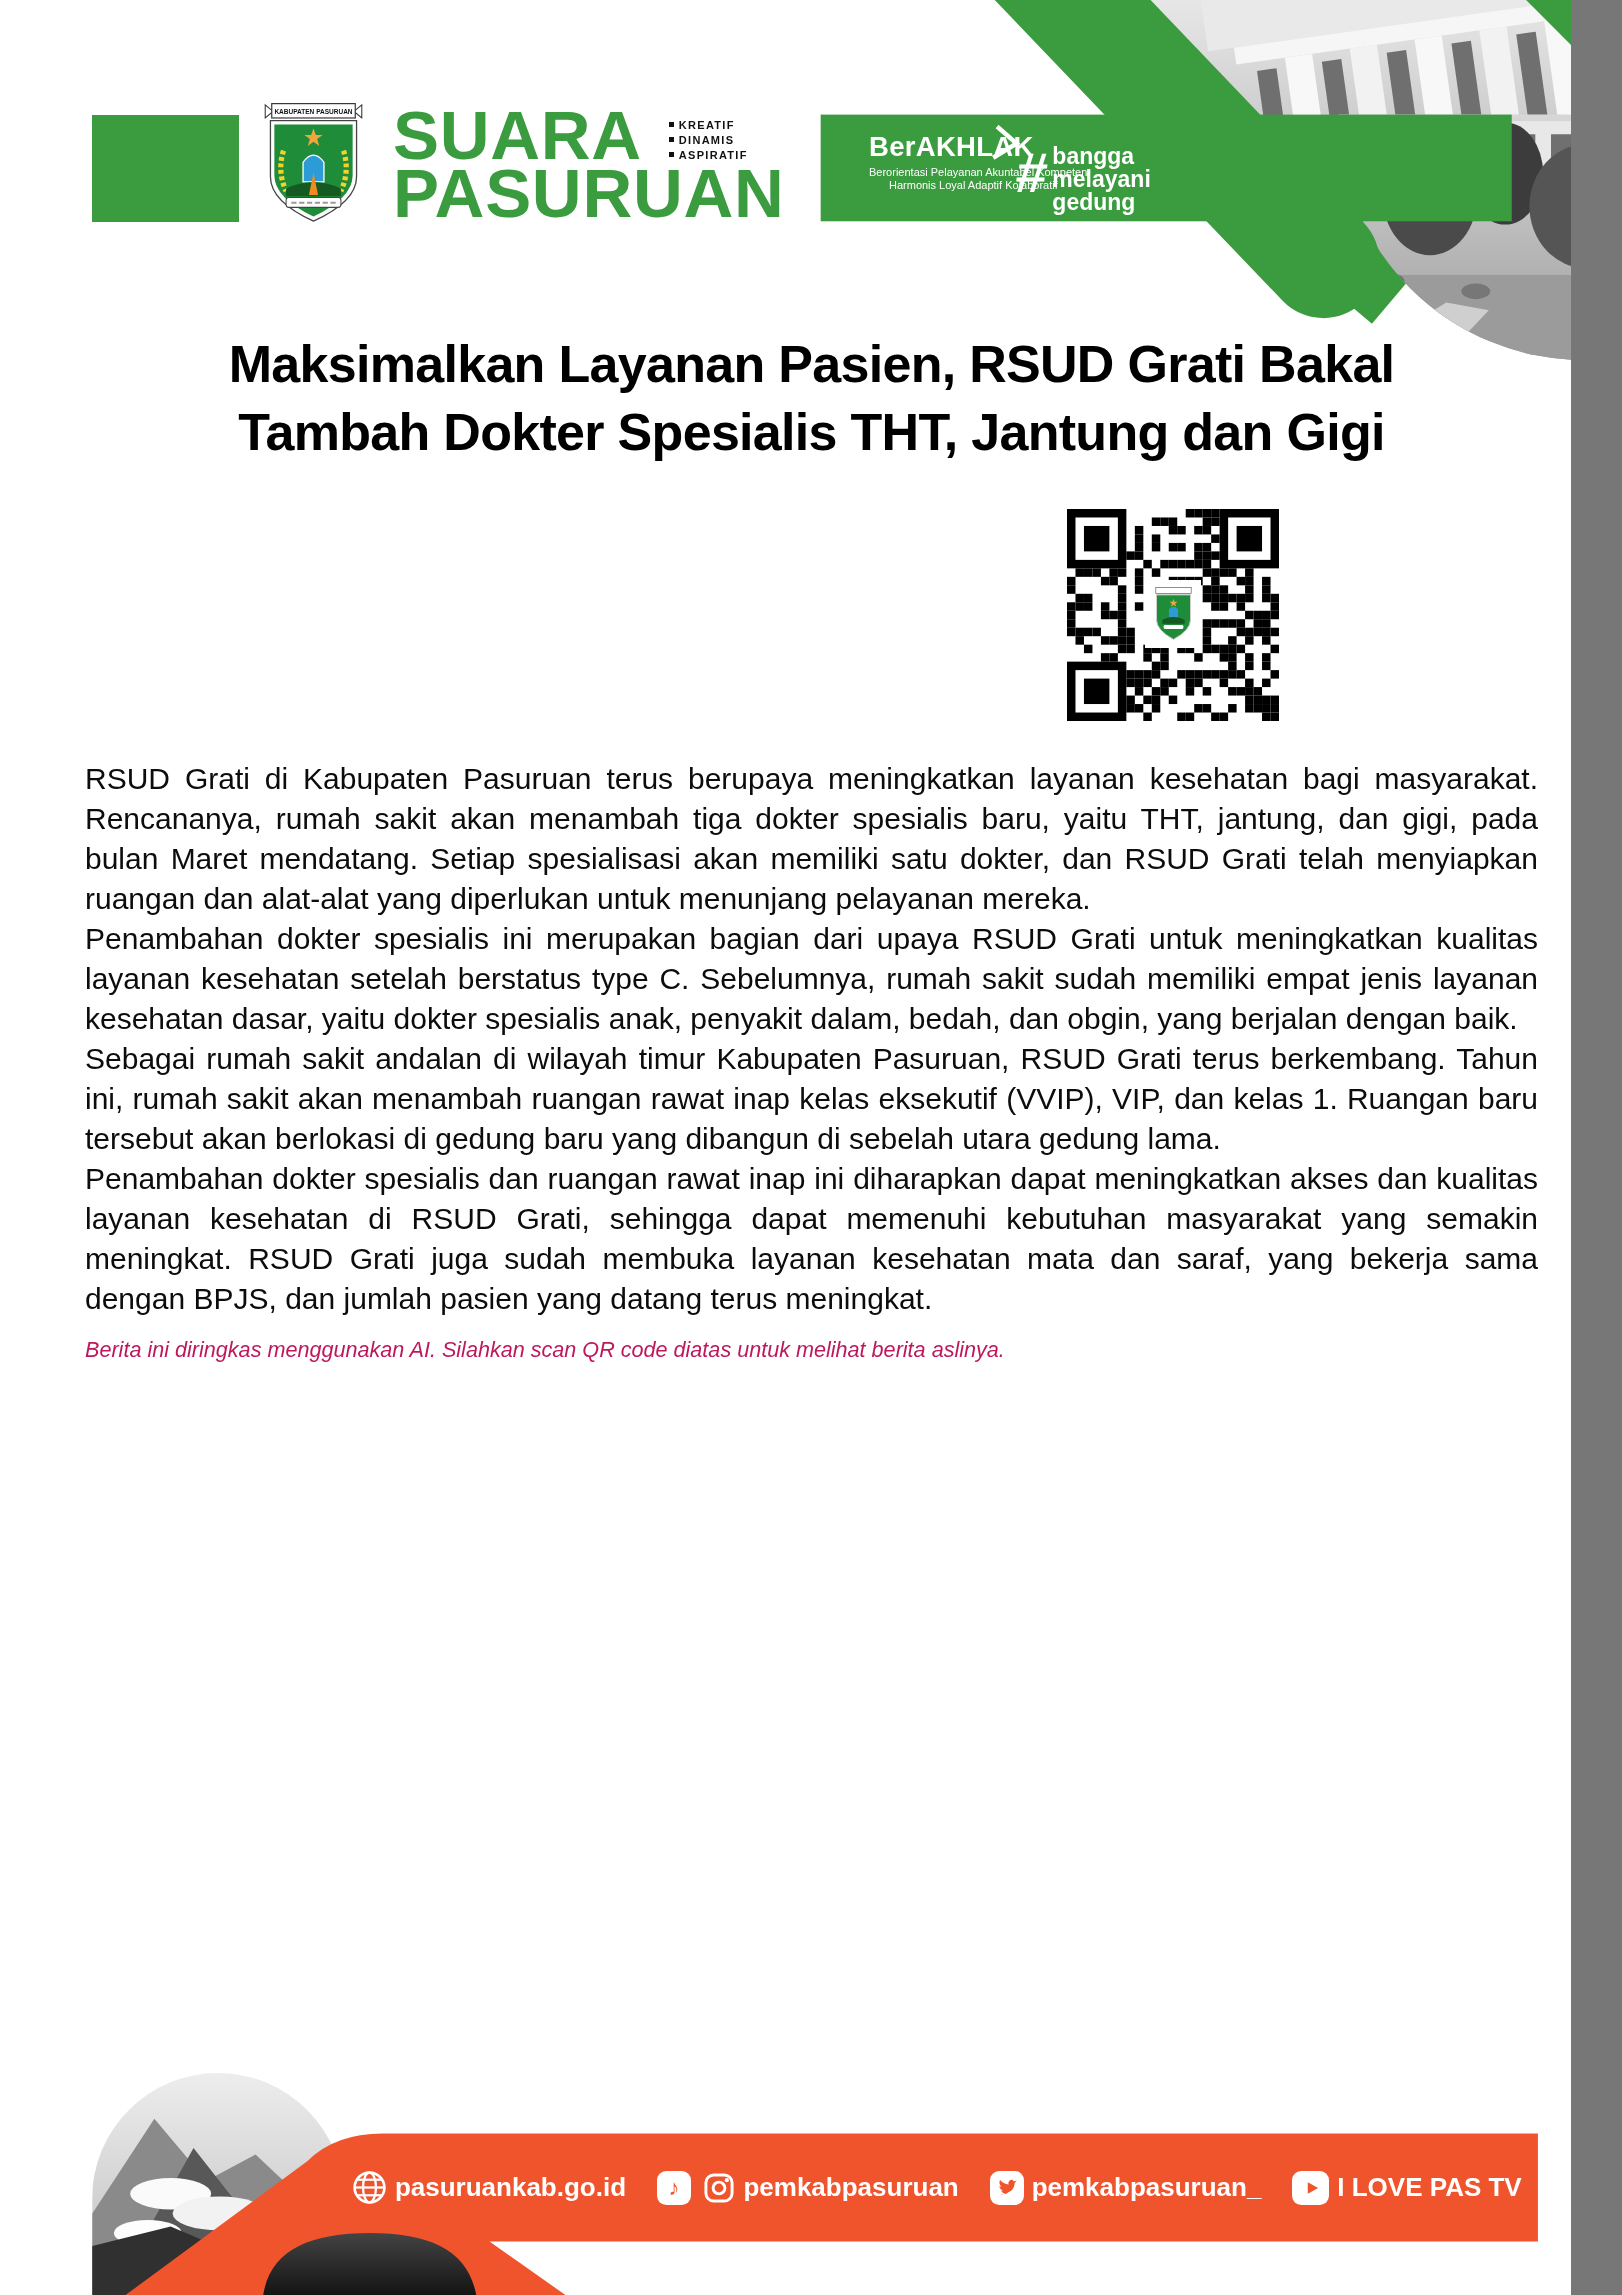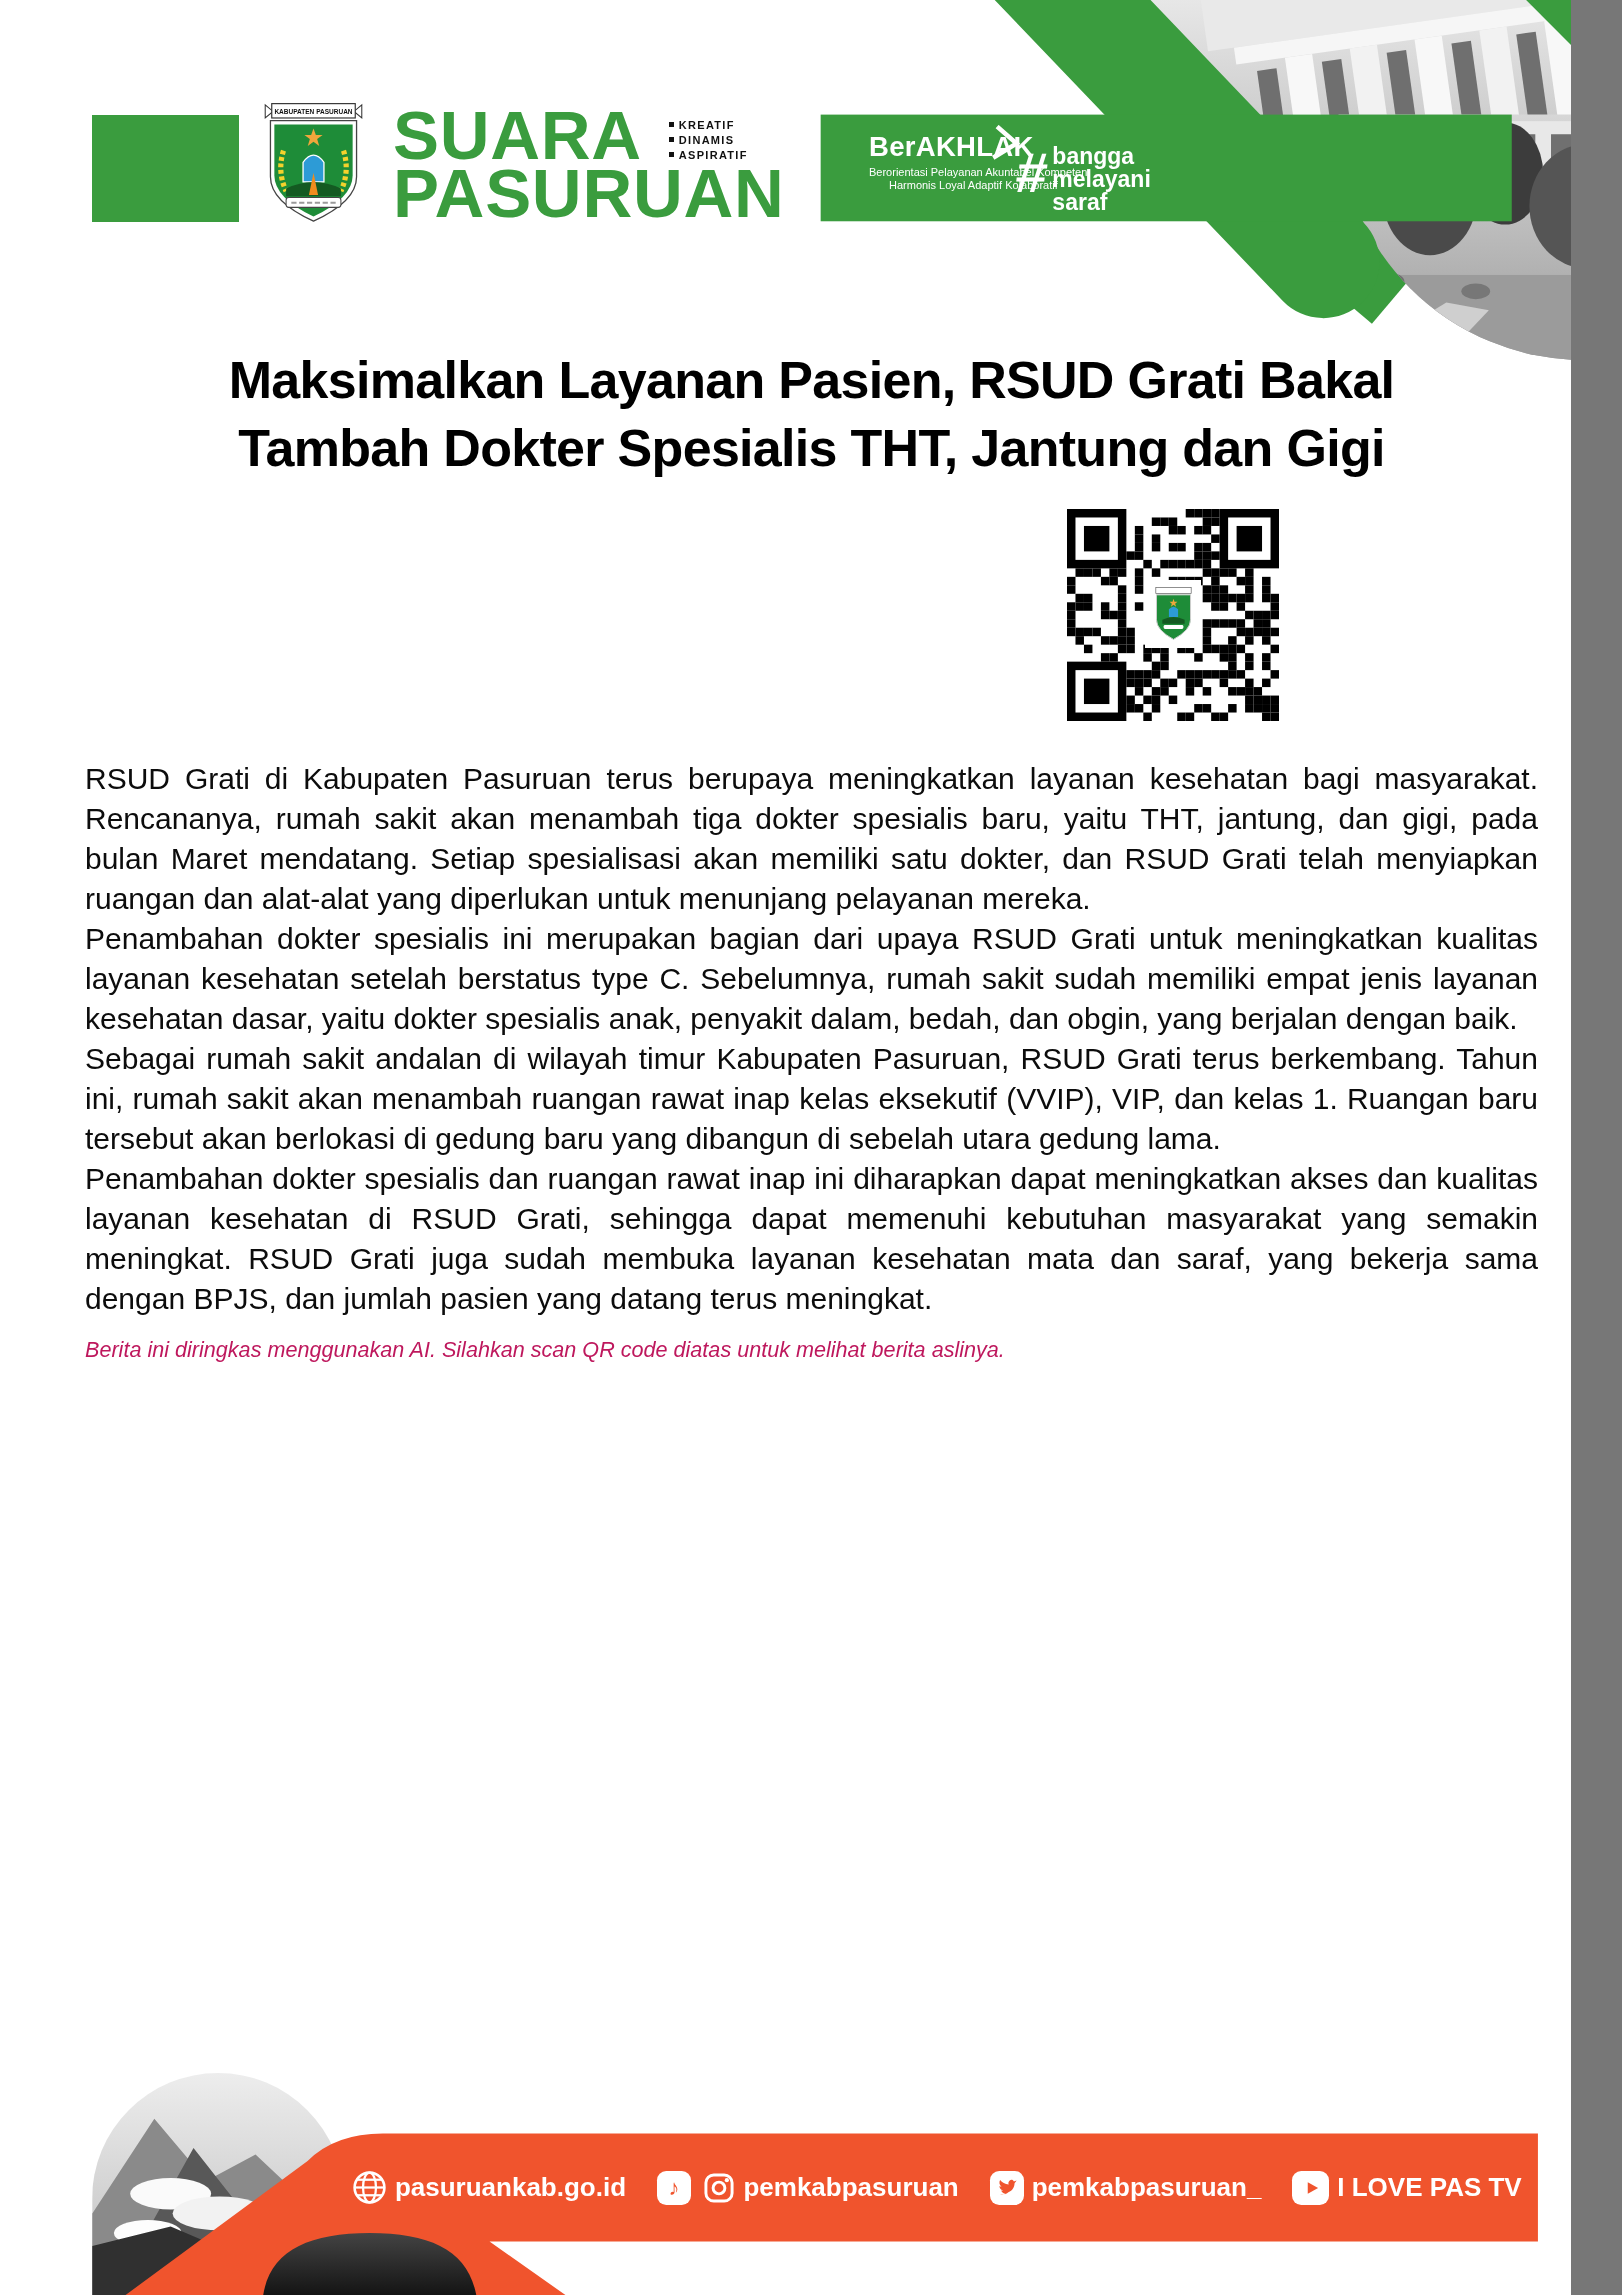--- a/index.html
+++ b/index.html
@@ -20,21 +20,21 @@
 
   .berakhlak{position:absolute;left:869px;top:131px;color:#fff;z-index:3;}
   .berakhlak .ttl{font-size:27.5px;font-weight:700;letter-spacing:0.3px;}
   .berakhlak .sub{font-size:11px;line-height:13px;margin-top:2.6px;}
   .berakhlak .arrow{position:absolute;left:119px;top:-6.5px;}
   .hashtag{position:absolute;left:1016px;top:137px;color:#fff;z-index:3;display:flex;}
   .hashtag .sym{font-size:56px;font-weight:700;line-height:72px;transform:skewX(-6deg);}
   .hashtag .words{margin-left:5.2px;margin-top:8px;font-size:23px;font-weight:700;line-height:23px;}
 
   
-  .title{position:absolute;left:0;top:346px;width:1623px;text-align:center;color:#000;
+  .title{position:absolute;left:0;top:330px;width:1623px;text-align:center;color:#000;
          font-size:52px;font-weight:700;line-height:68px;letter-spacing:-0.7px;}
 
   
   .qr{position:absolute;left:1067px;top:509px;width:212px;height:212px;background:#fff;}
   .qr svg{display:block;}
   .qr-logo{position:absolute;left:78px;top:71px;width:56px;height:68px;background:#fff;
            display:flex;align-items:center;justify-content:center;}
 
   
   .article{position:absolute;left:85px;top:759px;width:1453px;color:#0c0c0c;}
@@ -178,21 +178,21 @@
       <div class="ttl">BerAKHLAK</div>
       <div class="sub">Berorientasi Pelayanan Akuntabel Kompeten</div>
       <div class="sub" style="margin-top:0;padding-left:20px;">Harmonis Loyal Adaptif Kolaboratif</div>
     </div>
 
     <div class="hashtag">
       <div class="sym">#</div>
       <div class="words">
         <div>bangga</div>
         <div>melayani</div>
-        <div>saraf</div>
+        <div>gedung</div>
       </div>
     </div>
   </header>
 
   <h1 class="title" style="margin:0;">
     <div>Maksimalkan Layanan Pasien, RSUD Grati Bakal</div>
     <div>Tambah Dokter Spesialis THT, Jantung dan Gigi</div>
   </h1>
 
   <div class="qr">

